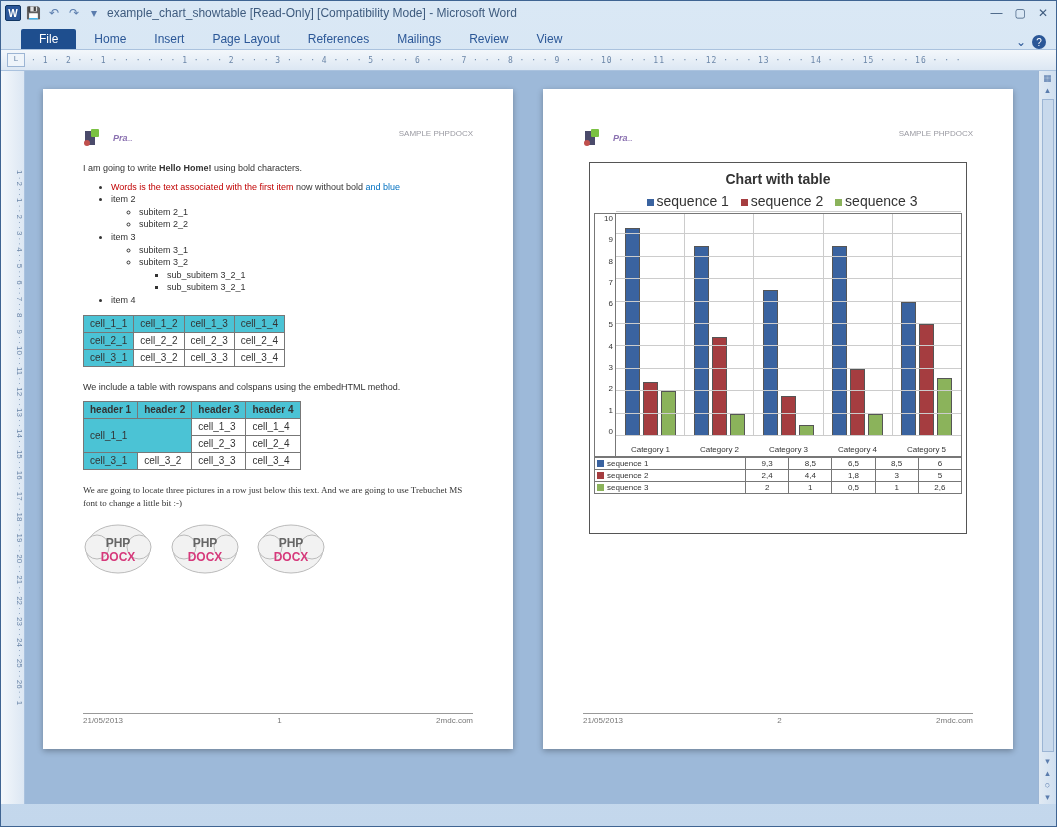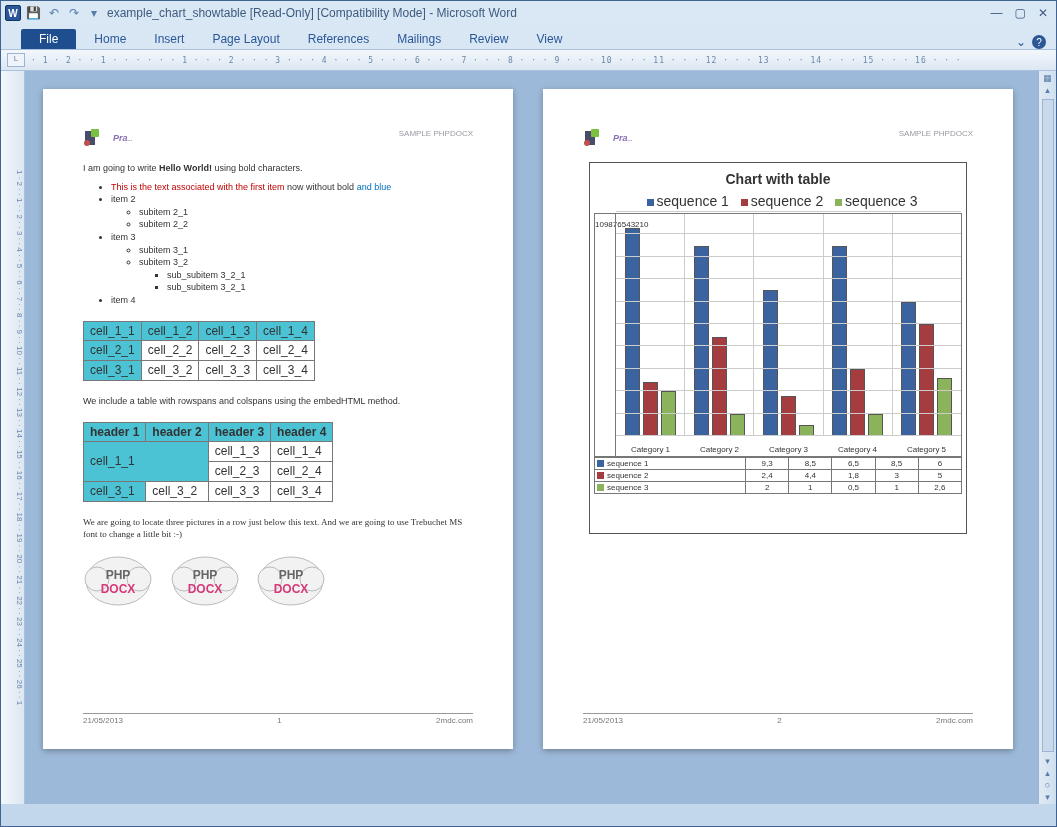--- a/index.html
+++ b/index.html
@@ -26,32 +26,32 @@
 .page-header { display: flex; justify-content: space-between; color: #888; border-bottom: 1px solid transparent; margin-bottom: 14px; }
 .page-header .logo { font-size: 9px; display: flex; align-items: center; gap: 2px; }
 .page-header .logo svg { width: 28px; height: 18px; }
 .page-header .sample { font-size: 8px; color: #9a9aa2; }
 .body9 { font-size: 9px; line-height: 1.4; }
 ul { list-style: disc; margin-left: 28px; }
 ul ul { list-style: circle; }
 ul ul ul { list-style: square; }
 .redbit { color: #c00000; }
 .bluebit { color: #0070c0; }
-table.t1, table.t2 { border-collapse: collapse; margin-top: 14px; font-size: 12px; }
+table.t1, table.t2 { border-collapse: collapse; margin-top: 8px; font-size: 10px; }
 table.t1 td, table.t2 td, table.t2 th { border: 1px solid #777; padding: 1px 6px; }
 .cyan { background: #4bc3d5; }
 .footerline { position: absolute; left: 40px; right: 40px; bottom: 24px; border-top: 1px solid #999; display: flex; justify-content: space-between; font-size: 8px; color: #777; padding-top: 2px; }
 .eleph { width: 70px; height: 60px; display: inline-block; margin-right: 14px; }
 .chart-box { border: 1px solid #555; width: 378px; height: 372px; margin: 0 auto; padding: 4px; }
 .chart-title { text-align: center; font-weight: bold; font-size: 14px; margin: 4px 0 6px; }
 .legend-top { text-align: center; font-size: 14px; margin-bottom: 4px; }
 .lg-sq { display: inline-block; width: 7px; height: 7px; margin: 0 3px 0 8px; vertical-align: middle; }
 .blue{background:#3a63a0;} .red{background:#a53d40;} .green{background:#8bb35b;}
 .plot { border: 1px solid #777; height: 244px; position: relative; display: flex; }
-.yaxis { width: 20px; display: flex; justify-content: space-between; font-size: 8px; text-align: right; padding: 0 2px 20px 0; margin-top: 6px; }
+.yaxis { width: 20px; display: flex; flex-direction: column; justify-content: space-between; font-size: 8px; text-align: right; padding: 0 2px 20px 0; }
 .grid { flex: 1; position: relative; border-left: 1px solid #777; }
 .grid .hl { position: absolute; left: 0; right: 0; border-top: 1px solid #ccc; }
 .groups { position: absolute; left: 0; right: 0; bottom: 20px; top: 0; display: flex; }
 .group { flex: 1; border-right: 1px solid #ccc; display: flex; align-items: flex-end; justify-content: center; gap: 3px; position: relative; }
 .group:last-child { border-right: none; }
 .bar { width: 15px; border: 1px solid #555; }
 .xlabels { position: absolute; bottom: 2px; left: 0; right: 0; display: flex; font-size: 8px; }
 .xlabels span { flex: 1; text-align: center; }
 .datatable { width: 100%; border-collapse: collapse; font-size: 8px; margin-top: 0; }
 .datatable th, .datatable td { border: 1px solid #777; padding: 1px 2px; text-align: center; }
@@ -114,23 +114,23 @@
             <svg viewBox="0 0 28 18">
                 <rect x="2" y="2" width="10" height="14" fill="#4a4a6a"></rect>
                 <rect x="8" y="0" width="8" height="8" fill="#7ac142" rx="1"></rect>
                 <circle cx="4" cy="14" r="3" fill="#c0504d"></circle>
               </svg>
             <span style="color:#8a70b0;font-style:italic;font-weight:bold;">Pra<span style="font-size:6px;">...</span></span>
           </div>
           <div class="sample">SAMPLE PHPDOCX</div>
         </div>
         <div class="body9">
-          <p><span>I am going to write </span><b>Hello World!</b><span> using bold characters.</span></p>
+          <p><span>I am going to write </span><b>Hello Home!</b><span> using bold characters.</span></p>
           <ul style="margin-top:6px;">
-            <li><span class="redbit">This is the text associated with the first item</span><span> now without bold </span><span class="bluebit">and blue</span></li>
+            <li><span class="redbit">Words is the text associated with the first item</span><span> now without bold </span><span class="bluebit">and blue</span></li>
             <li><span>item 2</span>
               <ul>
                   <li>subitem 2_1</li>
                   <li>subitem 2_2</li>
                 </ul>
             </li>
             <li><span>item 3</span>
               <ul>
                   <li>subitem 3_1</li>
                   <li><span>subitem 3_2</span>

